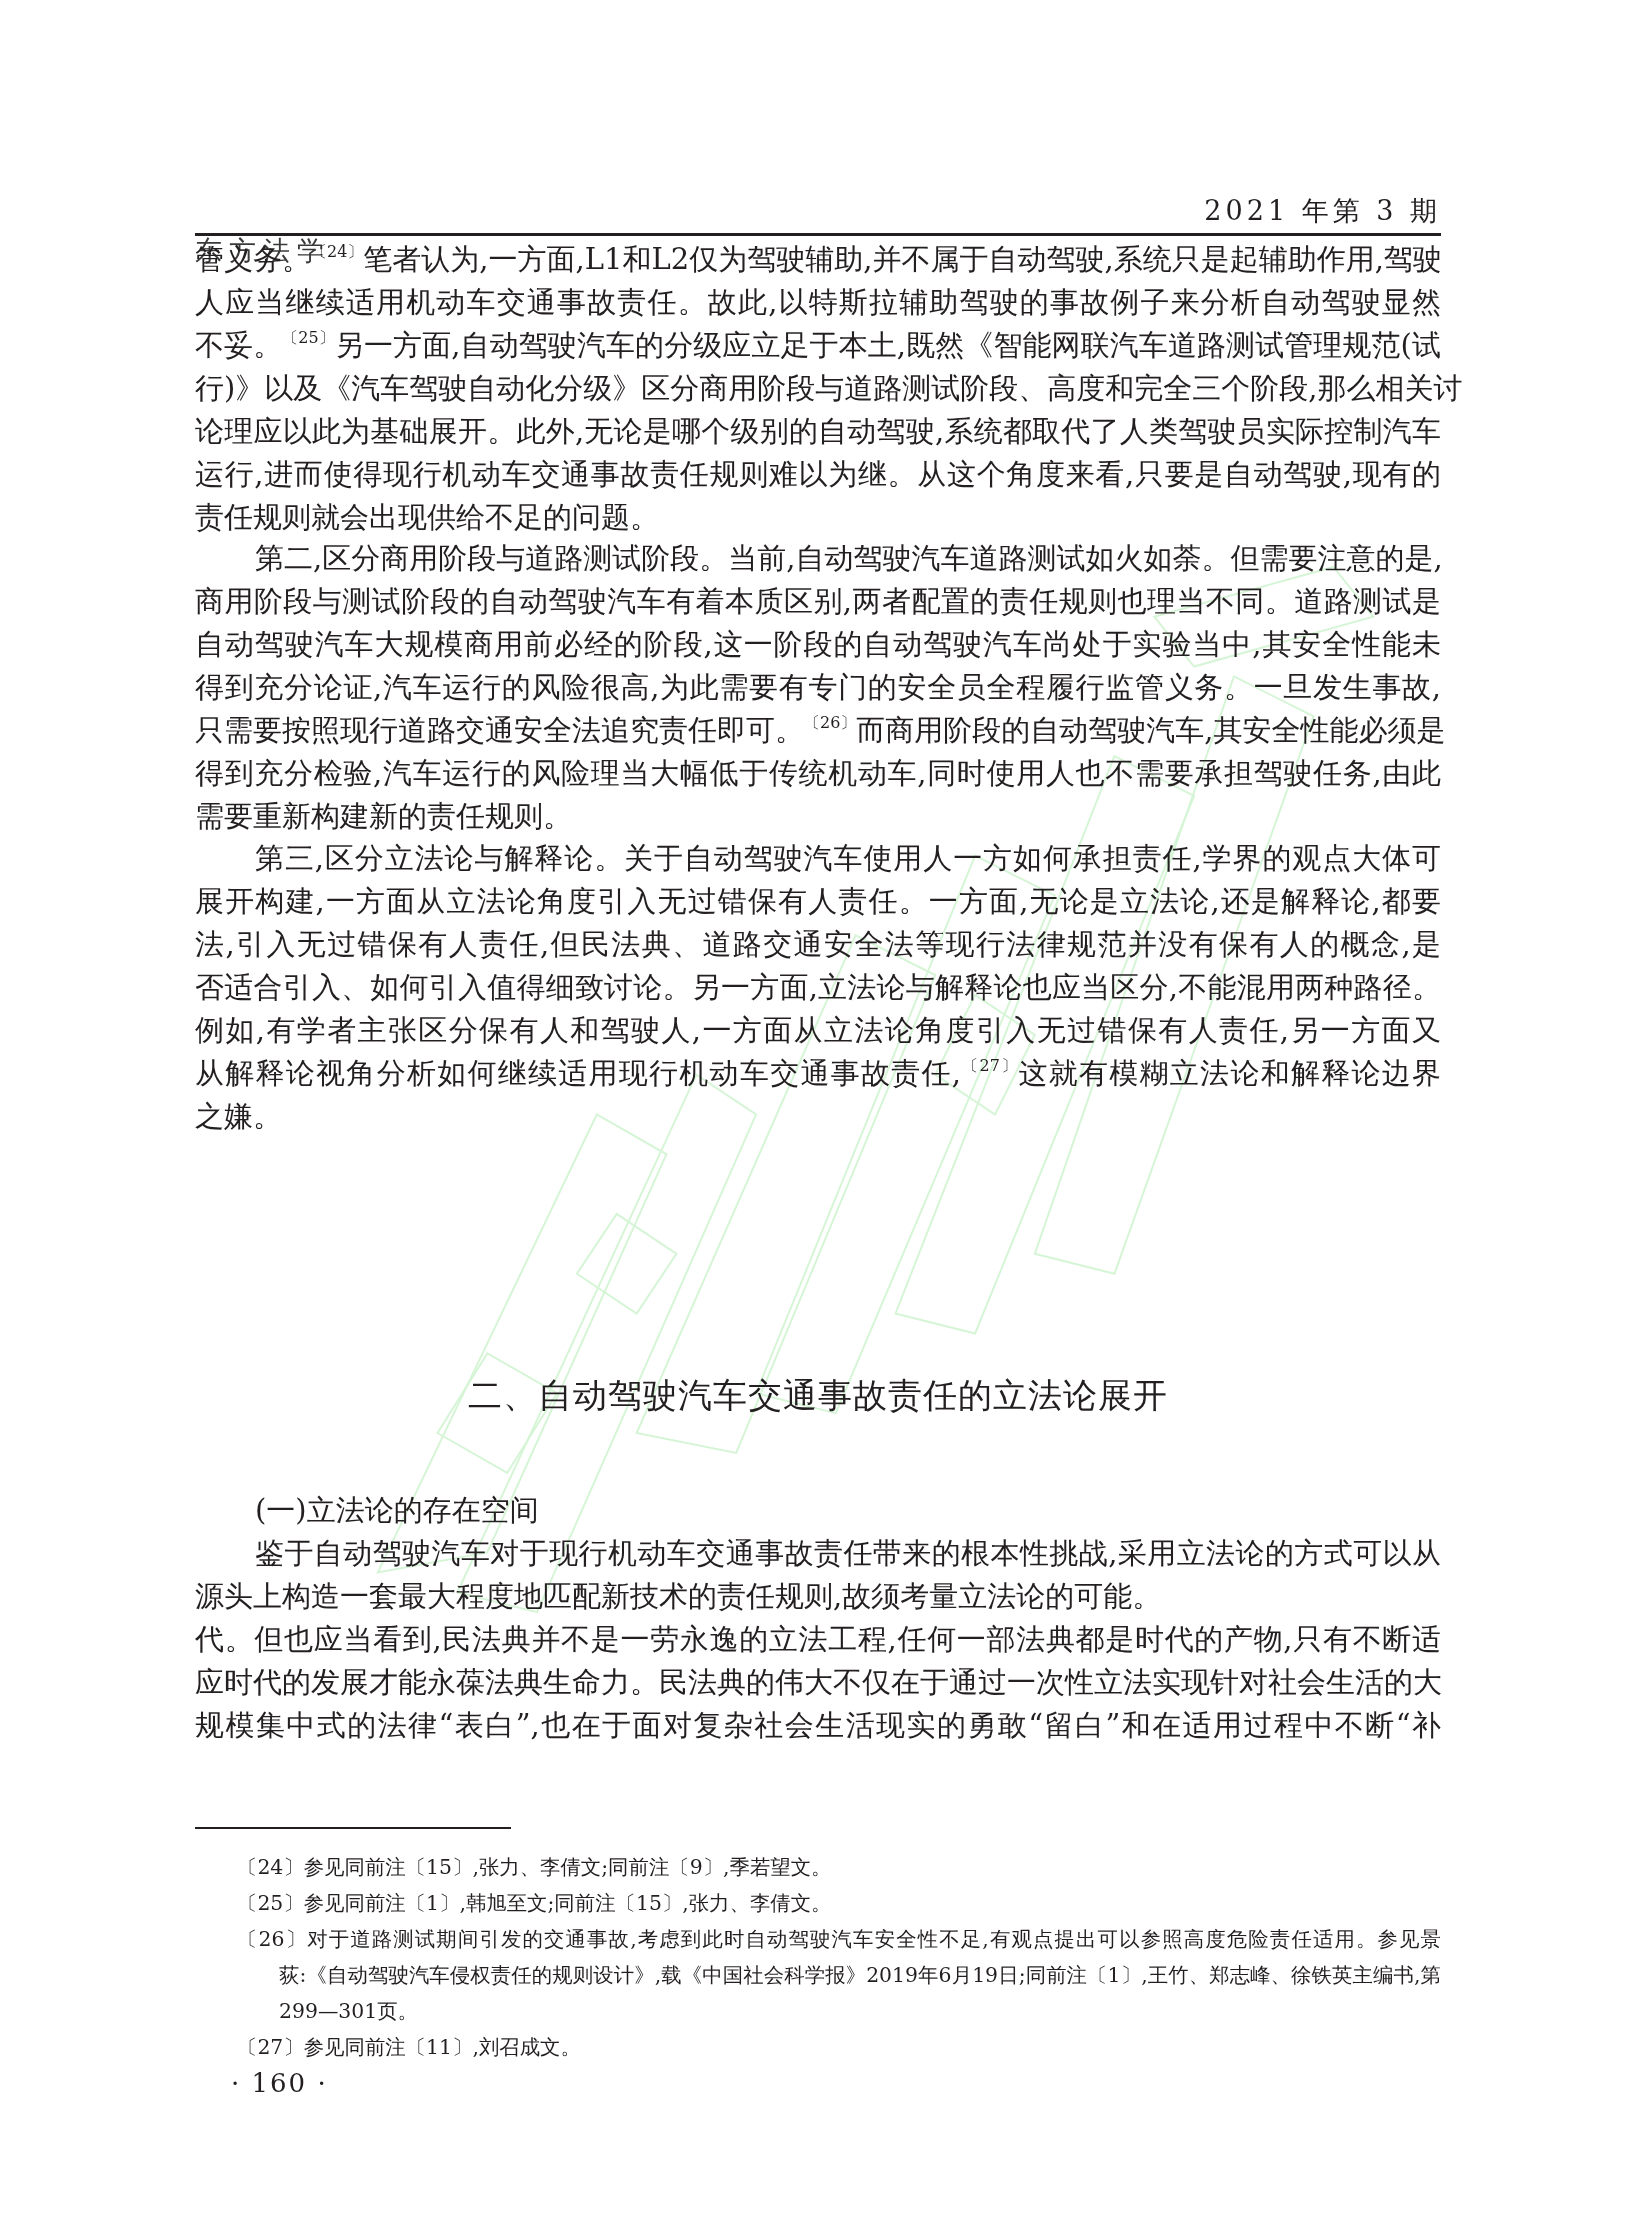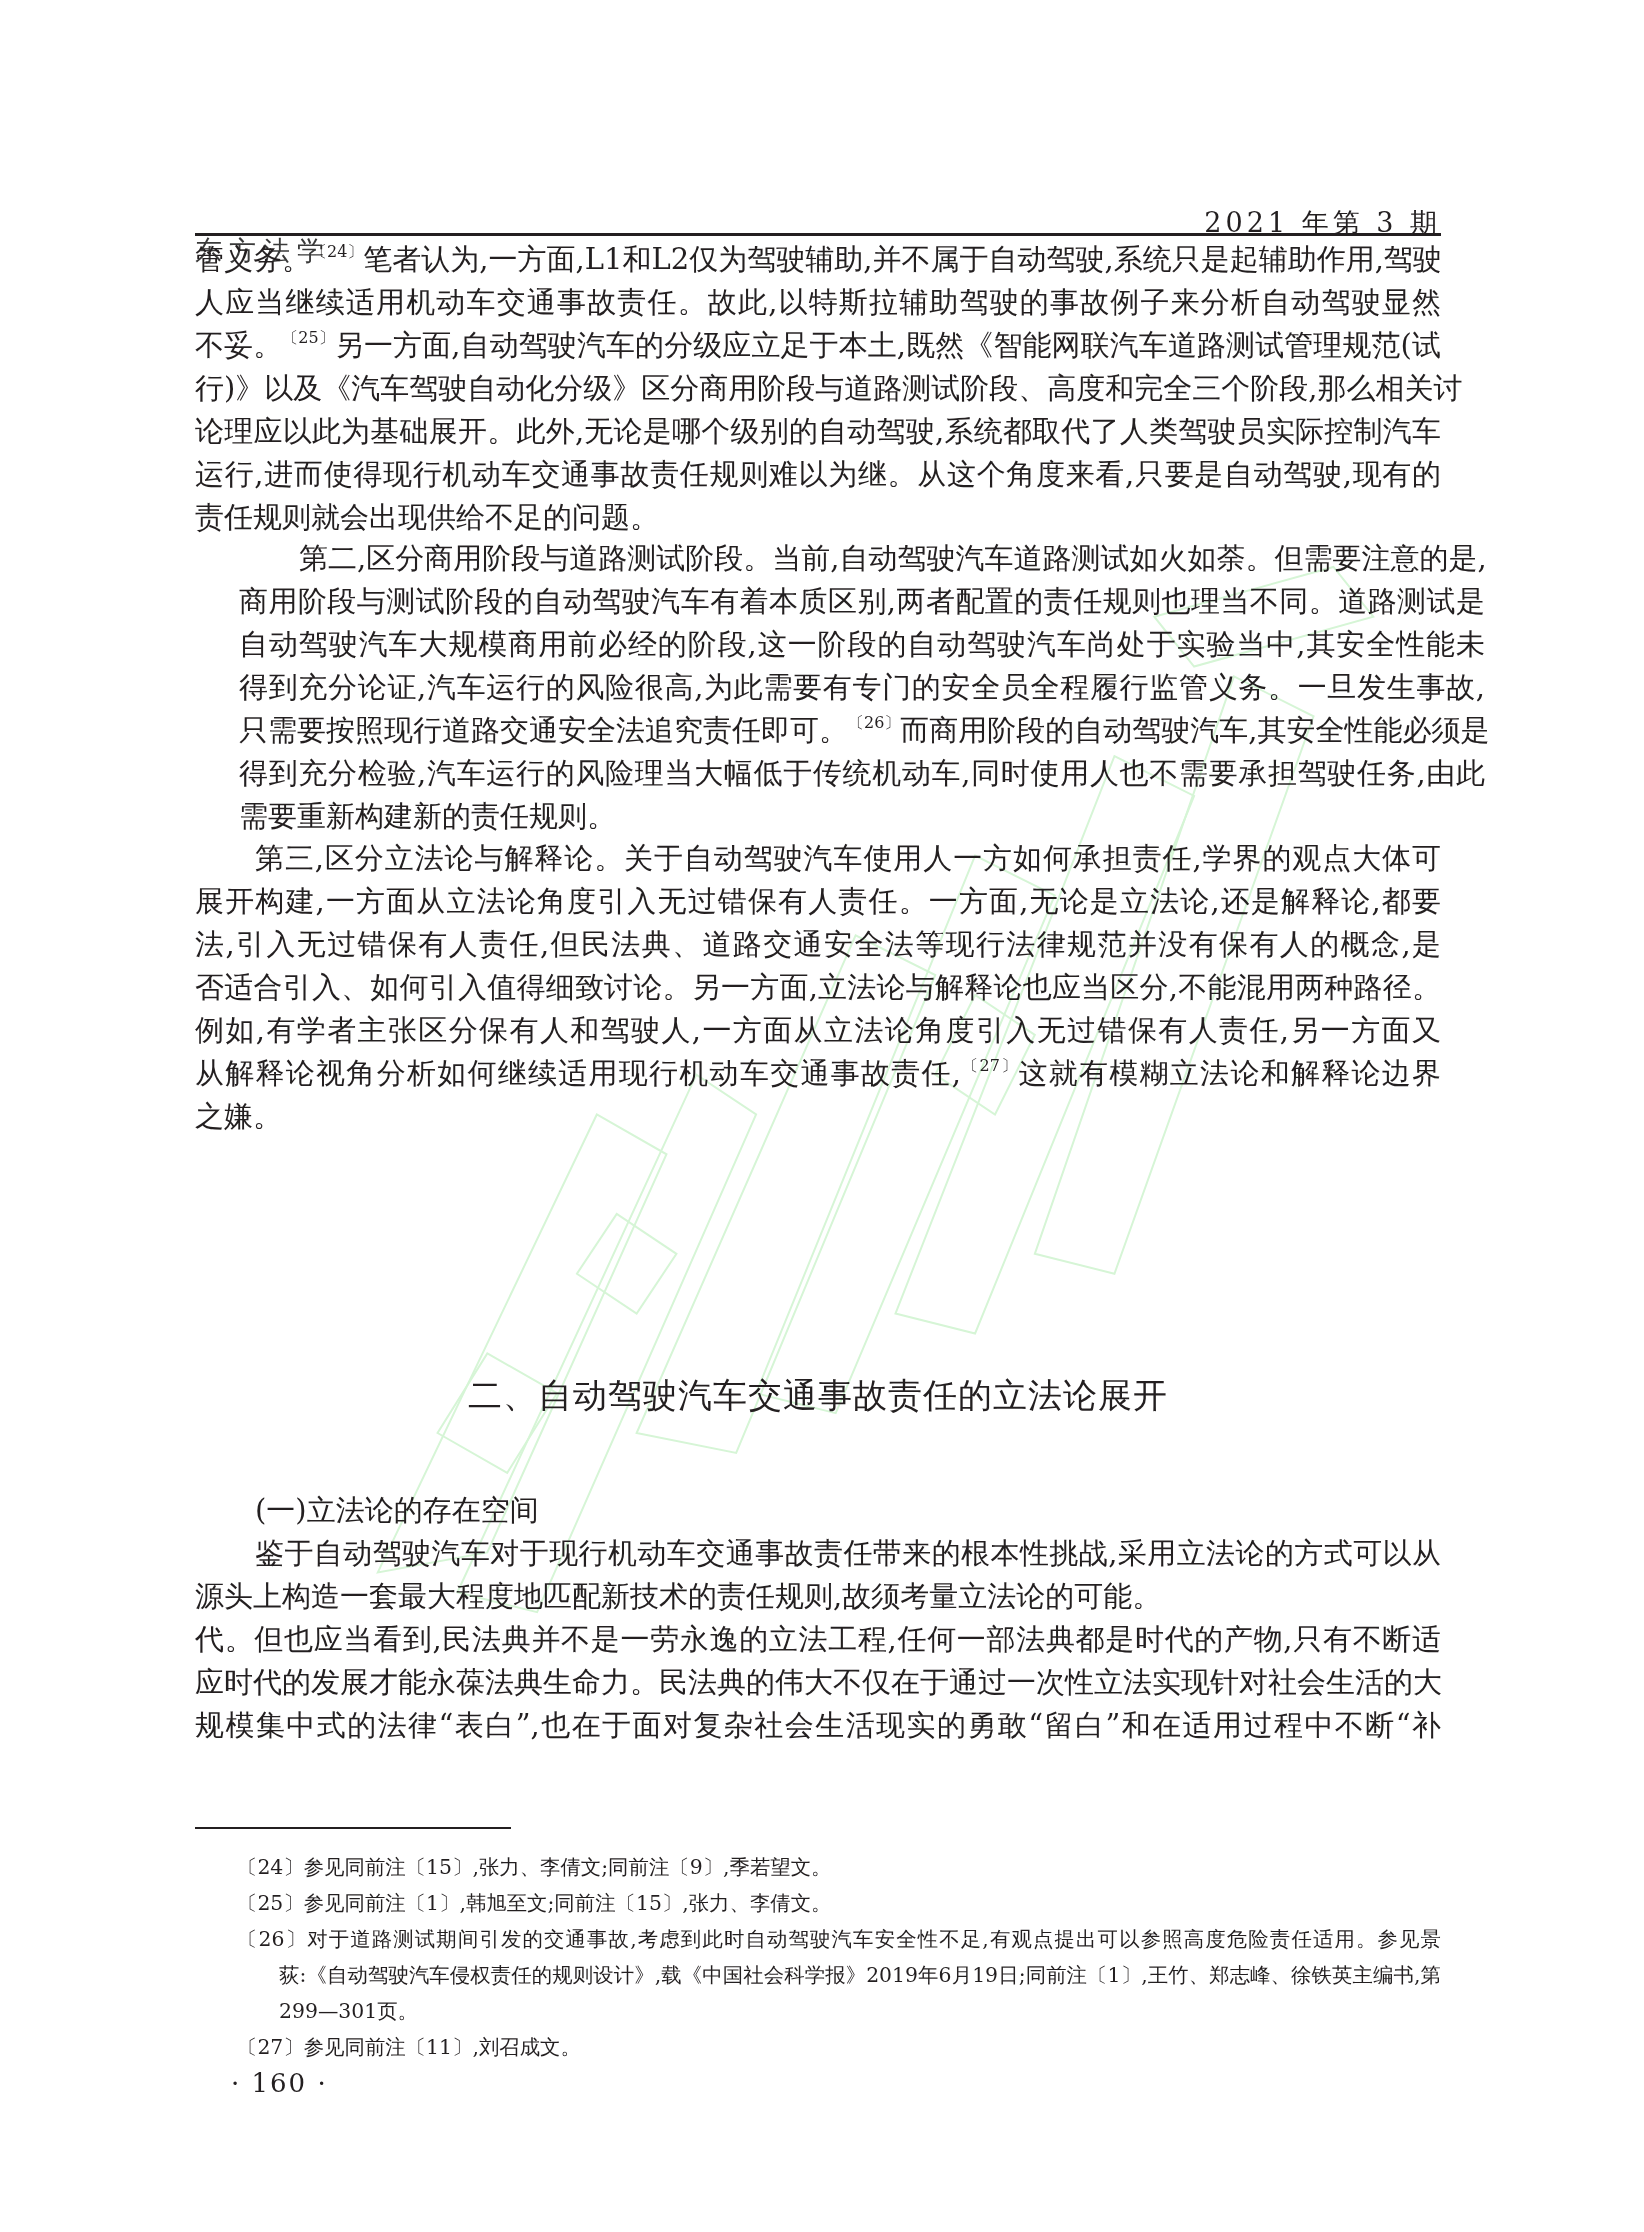--- a/index.html
+++ b/index.html
@@ -1,21 +1,21 @@
 <!DOCTYPE html>
 <html><head>
 <meta charset="utf-8">
 <style>
   html, body { margin: 0; padding: 0; background: #ffffff; }
   body { width: 1645px; height: 2233px; position: relative; overflow: hidden;
          font-family: "DejaVu Serif", "Liberation Serif", serif; color: #231f20; }
   .watermark { position: absolute; left: 338px; top: 557px; width: 1095px; height: 1095px; pointer-events: none; }
   .header { position: absolute; left: 195px; top: 189px; width: 1246px; height: 40px; }
   .header-left { position: absolute; left: 0; top: 4px; font-size: 27px; letter-spacing: 7px; color: #3a3a3a; margin-top: 40px; }
-  .header-right { position: absolute; right: 0; top: 16px; font-size: 27px; letter-spacing: 4px; color: #231f20; text-align: right; }
+  .header-right { position: absolute; right: 0; top: 4px; font-size: 27px; letter-spacing: 4px; color: #231f20; text-align: right; }
   .header-rule { position: absolute; left: 195px; top: 233px; width: 1246px; height: 3px; background: #231f20; }
   .body-block { position: absolute; left: 195px; width: 1246px; }
   .line { height: 43px; line-height: 43px; font-size: 29px; white-space: nowrap;
           text-align: justify; text-align-last: justify; overflow: visible; }
   .line.last { text-align-last: left; }
   .line.indent { padding-left: 60px; }
   sup.note { font-size: 16px; vertical-align: 12px; line-height: 0; }
   .section-title { position: absolute; left: 195px; width: 1246px; top: 1373px; text-align: center;
                    font-size: 34px; letter-spacing: 1px; }
   .fn-rule { position: absolute; left: 195px; top: 1827px; width: 316px; height: 2px; background: #231f20; }
@@ -53,21 +53,21 @@
 <div class="body-block" style="top:238px;">
   <div class="line"><span>管义务。</span><sup class="note">〔24〕</sup><span>笔者认为,一方面,L1和L2仅为驾驶辅助,并不属于自动驾驶,系统只是起辅助作用,驾驶</span></div>
   <div class="line">人应当继续适用机动车交通事故责任。故此,以特斯拉辅助驾驶的事故例子来分析自动驾驶显然</div>
   <div class="line"><span>不妥。</span><sup class="note">〔25〕</sup><span>另一方面,自动驾驶汽车的分级应立足于本土,既然《智能网联汽车道路测试管理规范(试</span></div>
   <div class="line">行)》以及《汽车驾驶自动化分级》区分商用阶段与道路测试阶段、高度和完全三个阶段,那么相关讨</div>
   <div class="line">论理应以此为基础展开。此外,无论是哪个级别的自动驾驶,系统都取代了人类驾驶员实际控制汽车</div>
   <div class="line">运行,进而使得现行机动车交通事故责任规则难以为继。从这个角度来看,只要是自动驾驶,现有的</div>
   <div class="line last">责任规则就会出现供给不足的问题。</div>
 </div>
 
-<div class="body-block" style="top:537px;margin-left:44px;">
+<div class="body-block" style="top:537px;">
   <div class="line indent">第二,区分商用阶段与道路测试阶段。当前,自动驾驶汽车道路测试如火如荼。但需要注意的是,</div>
   <div class="line">商用阶段与测试阶段的自动驾驶汽车有着本质区别,两者配置的责任规则也理当不同。道路测试是</div>
   <div class="line">自动驾驶汽车大规模商用前必经的阶段,这一阶段的自动驾驶汽车尚处于实验当中,其安全性能未</div>
   <div class="line">得到充分论证,汽车运行的风险很高,为此需要有专门的安全员全程履行监管义务。一旦发生事故,</div>
   <div class="line"><span>只需要按照现行道路交通安全法追究责任即可。</span><sup class="note">〔26〕</sup><span>而商用阶段的自动驾驶汽车,其安全性能必须是</span></div>
   <div class="line">得到充分检验,汽车运行的风险理当大幅低于传统机动车,同时使用人也不需要承担驾驶任务,由此</div>
   <div class="line last">需要重新构建新的责任规则。</div>
 </div>
 
 <div class="body-block" style="top:837px;">

